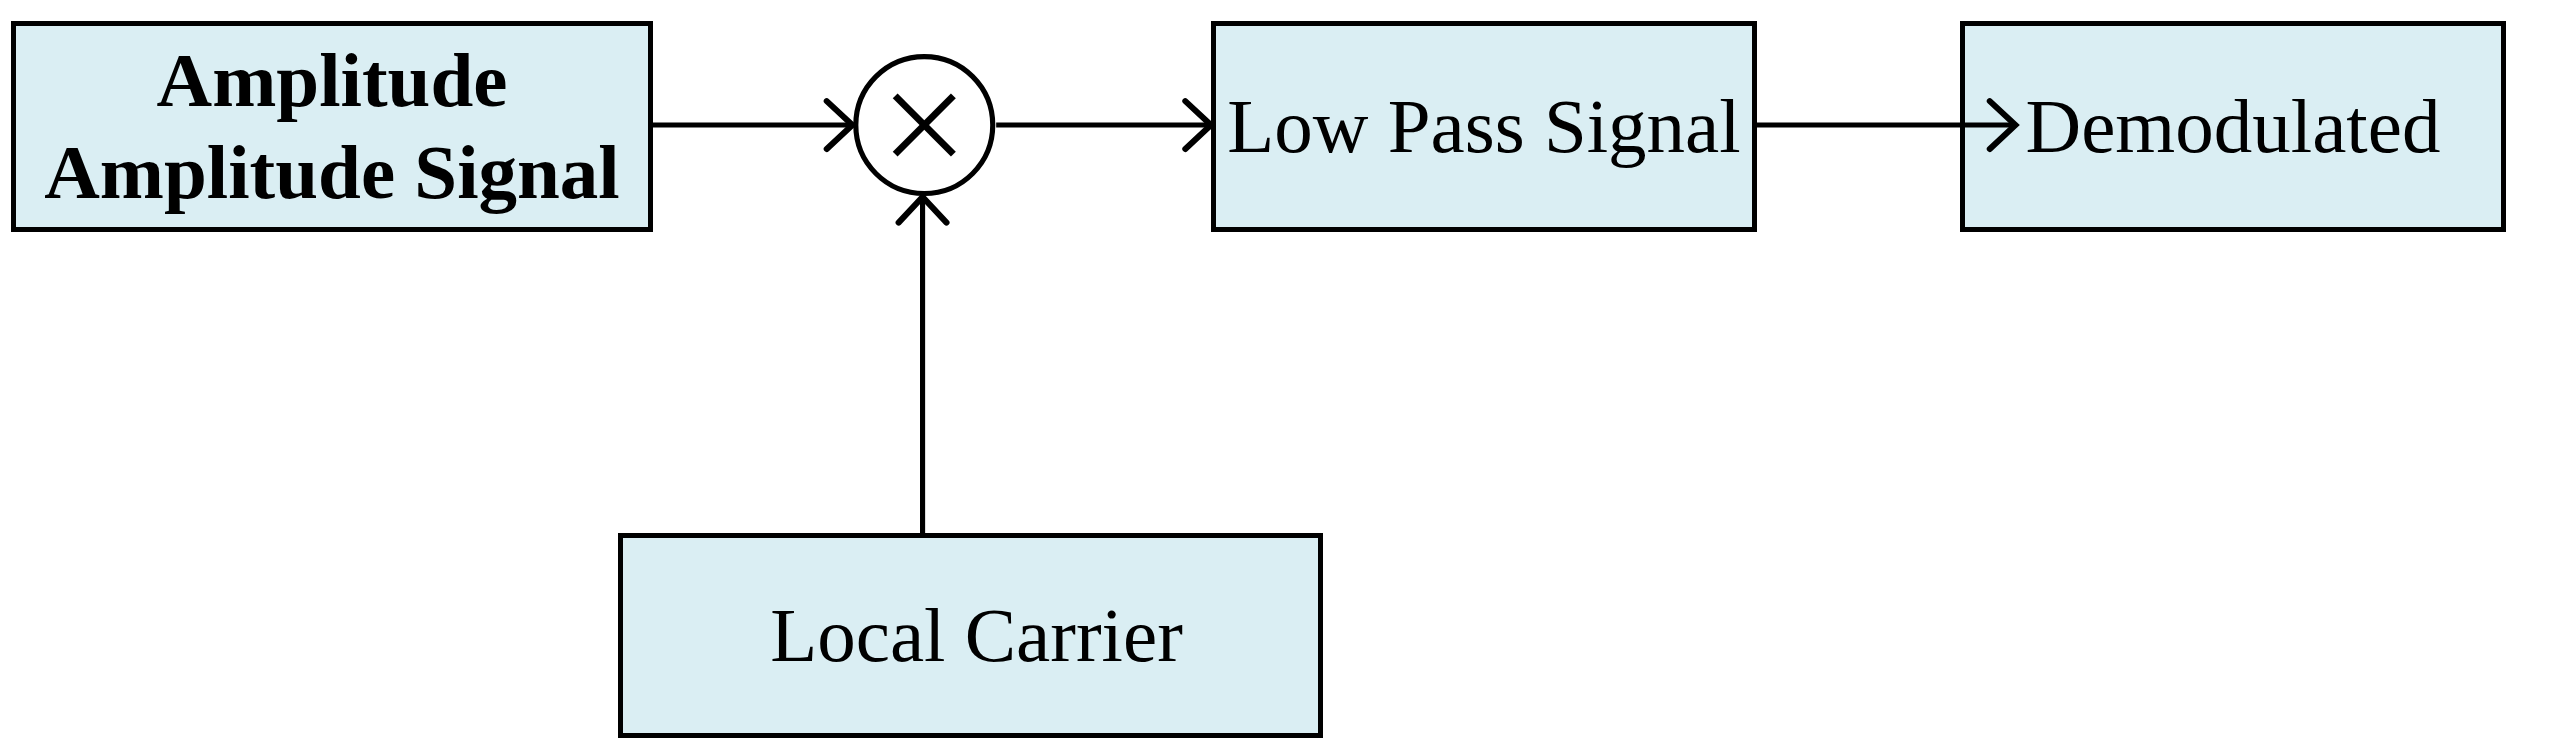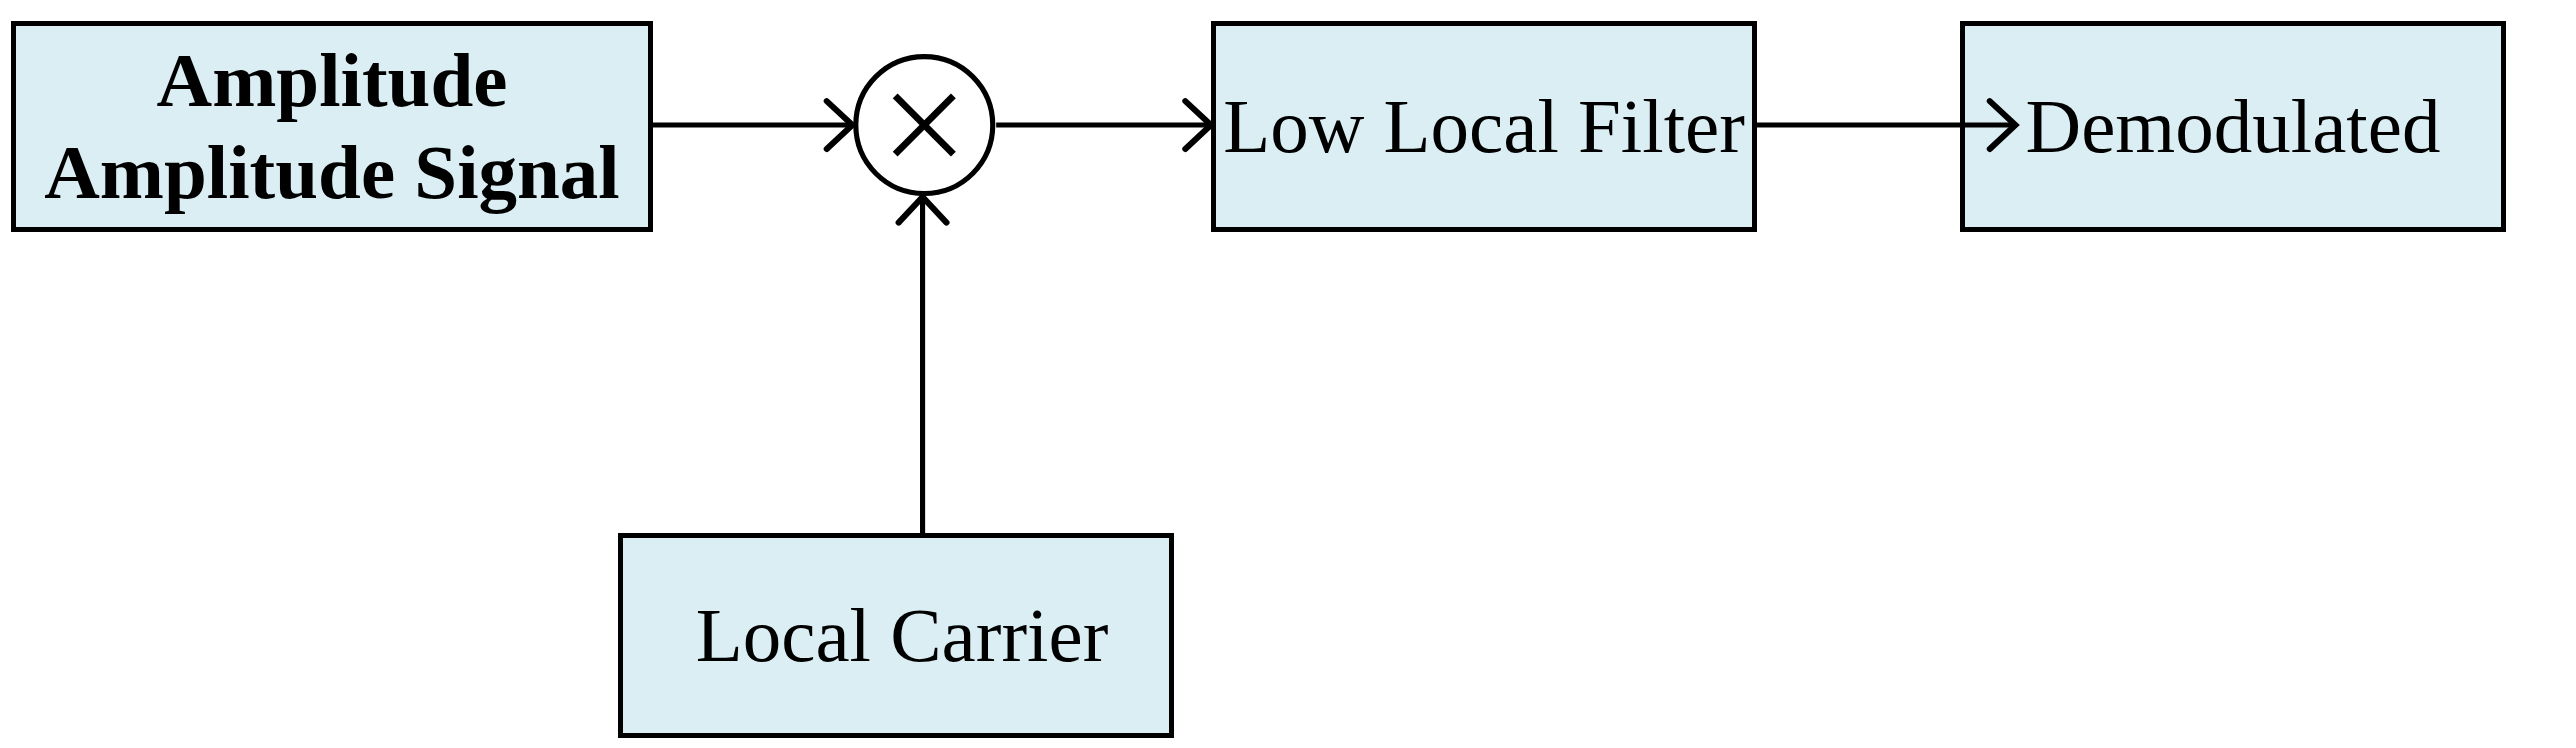--- a/index.html
+++ b/index.html
@@ -27,21 +27,21 @@
     text-align: center;
     color: #000000;
     font-size: 77px;
     line-height: 1.2;
     white-space: nowrap;
   }
   .block .line { display: block; }
   #block-am      { left: 11px;   top: 20.5px;  width: 642px; height: 211px; font-weight: bold; }
   #block-lpf     { left: 1211px; top: 20.5px;  width: 546px; height: 211px; }
   #block-demod   { left: 1960px; top: 20.5px;  width: 546px; height: 211px; }
-  #block-carrier { left: 618px;  top: 533px; width: 556px; height: 205px; padding-left: 12px; }
+  #block-carrier { left: 618px;  top: 533px; width: 705px; height: 205px; padding-left: 12px; }
   #connector-layer {
     position: absolute;
     left: 0; top: 0;
     width: 2576px;
     height: 749px;
     pointer-events: none;
   }
   .shaft  { stroke: #000000; stroke-width: 6; fill: none; }
   .barb   { stroke: #000000; stroke-width: 7; fill: none; stroke-linecap: round; }
   .mult-circle { stroke: #000000; stroke-width: 6; fill: #ffffff; }
@@ -51,21 +51,21 @@
 <body>
 
 <div id="canvas">
 
   <div class="block" id="block-am">
     <span class="line">Amplitude</span>
     <span class="line">Amplitude Signal</span>
   </div>
 
   <div class="block" id="block-lpf">
-    <span class="line">Low Local Filter</span>
+    <span class="line">Low Pass Signal</span>
   </div>
 
   <div class="block" id="block-demod">
     <span class="line">Demodulated</span>
   </div>
 
   <div class="block" id="block-carrier">
     <span class="line">Local Carrier</span>
   </div>
 

